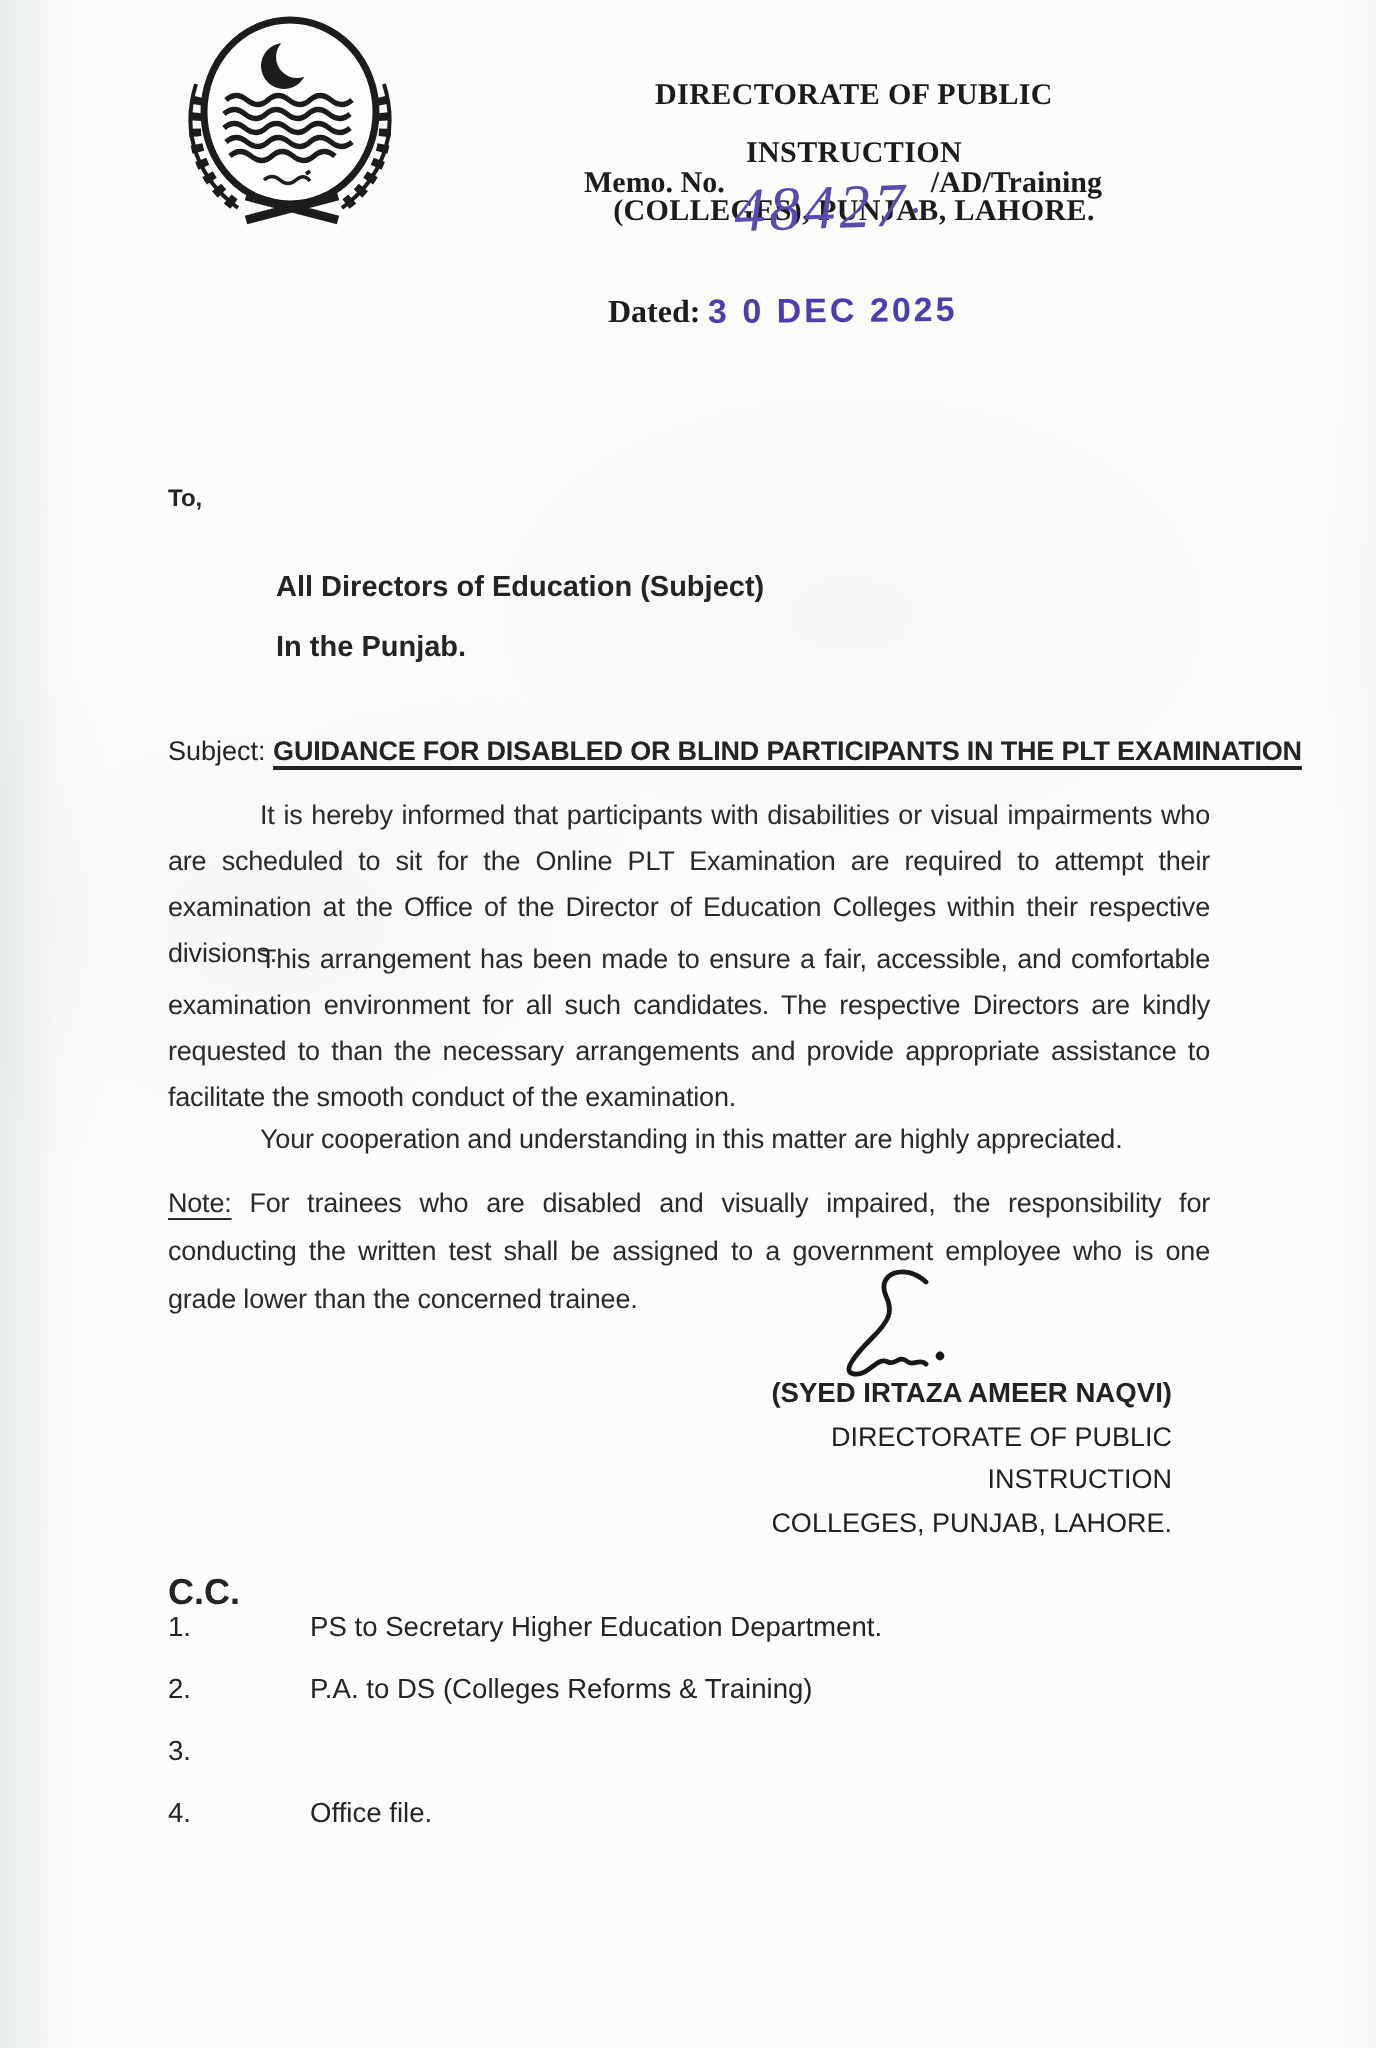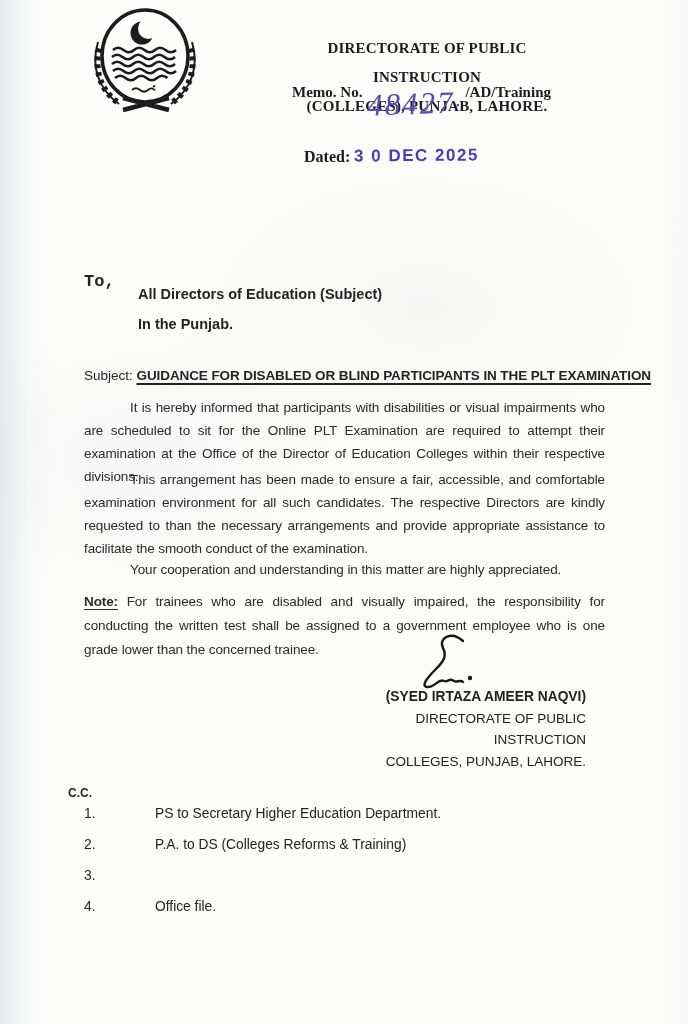--- a/index.html
+++ b/index.html
@@ -54,21 +54,21 @@
     font-weight: bold; font-size: 16px; color: #1c1c1e;
   }
   .date-stamp {
     font-family: "Liberation Sans", sans-serif;
     font-weight: bold; font-size: 17px;
     color: #4b3eae; letter-spacing: 1.5px;
     margin-left: 4px;
     transform: rotate(-0.5deg);
   }
 
-  .to-line   { position: absolute; left: 84px;  top: 272px; font-size: 17px; font-weight: bold; font-family: Liberation Mono, monospace; }
+  .to-line   { position: absolute; left: 84px;  top: 242px; font-size: 12px; font-weight: bold; }
   .addr-1    { position: absolute; left: 138px; top: 286px; font-size: 14.5px; font-weight: bold; }
   .addr-2    { position: absolute; left: 138px; top: 316px; font-size: 14.5px; font-weight: bold; }
 
   .subject-line { position: absolute; left: 84px; top: 368px; width: 530px; font-size: 13.5px; white-space: nowrap; }
   .subject-text {
     font-weight: bold; text-decoration: underline;
     text-underline-offset: 3px; text-decoration-thickness: 1.5px;
     letter-spacing: -0.1px;
   }
 
@@ -77,34 +77,34 @@
     font-size: 13.5px; line-height: 23px;
     text-align: justify; color: #2a2a2a;
     letter-spacing: -0.1px;
   }
   .para.indent { text-indent: 46px; }
   .p1 { top: 396px; }
   .p2 { top: 468px; }
   .p3 { top: 558px; text-align: left; }
   .note { top: 590px; line-height: 24px; }
   .note-label {
-    font-weight: bold; text-decoration: underline;
+    font-weight: normal; text-decoration: underline;
     text-underline-offset: 2.5px;
   }
 
   .sig-squiggle { position: absolute; left: 408px; top: 632px; width: 84px; height: 60px; }
   .sig-block {
     position: absolute; left: 348px; top: 686px; width: 238px;
     text-align: right; line-height: 21.5px; font-size: 13.5px; color: #222;
   }
   .sig-name { font-weight: bold; font-size: 13.8px; }
 
   .cc-label {
-    position: absolute; left: 68px; top: 786px;
-    font-weight: bold; font-size: 12px;
+    position: absolute; left: 84px; top: 786px;
+    font-weight: bold; font-size: 18px;
     text-underline-offset: 2.5px;
   }
   .cc-list { position: absolute; left: 84px; top: 806px; width: 460px; font-size: 13.8px; }
   .cc-row { display: flex; height: 31px; align-items: flex-start; }
   .cc-num { width: 71px; flex: 0 0 71px; }
 </style>
 </head>
 <body>
 
 <div class="page">

